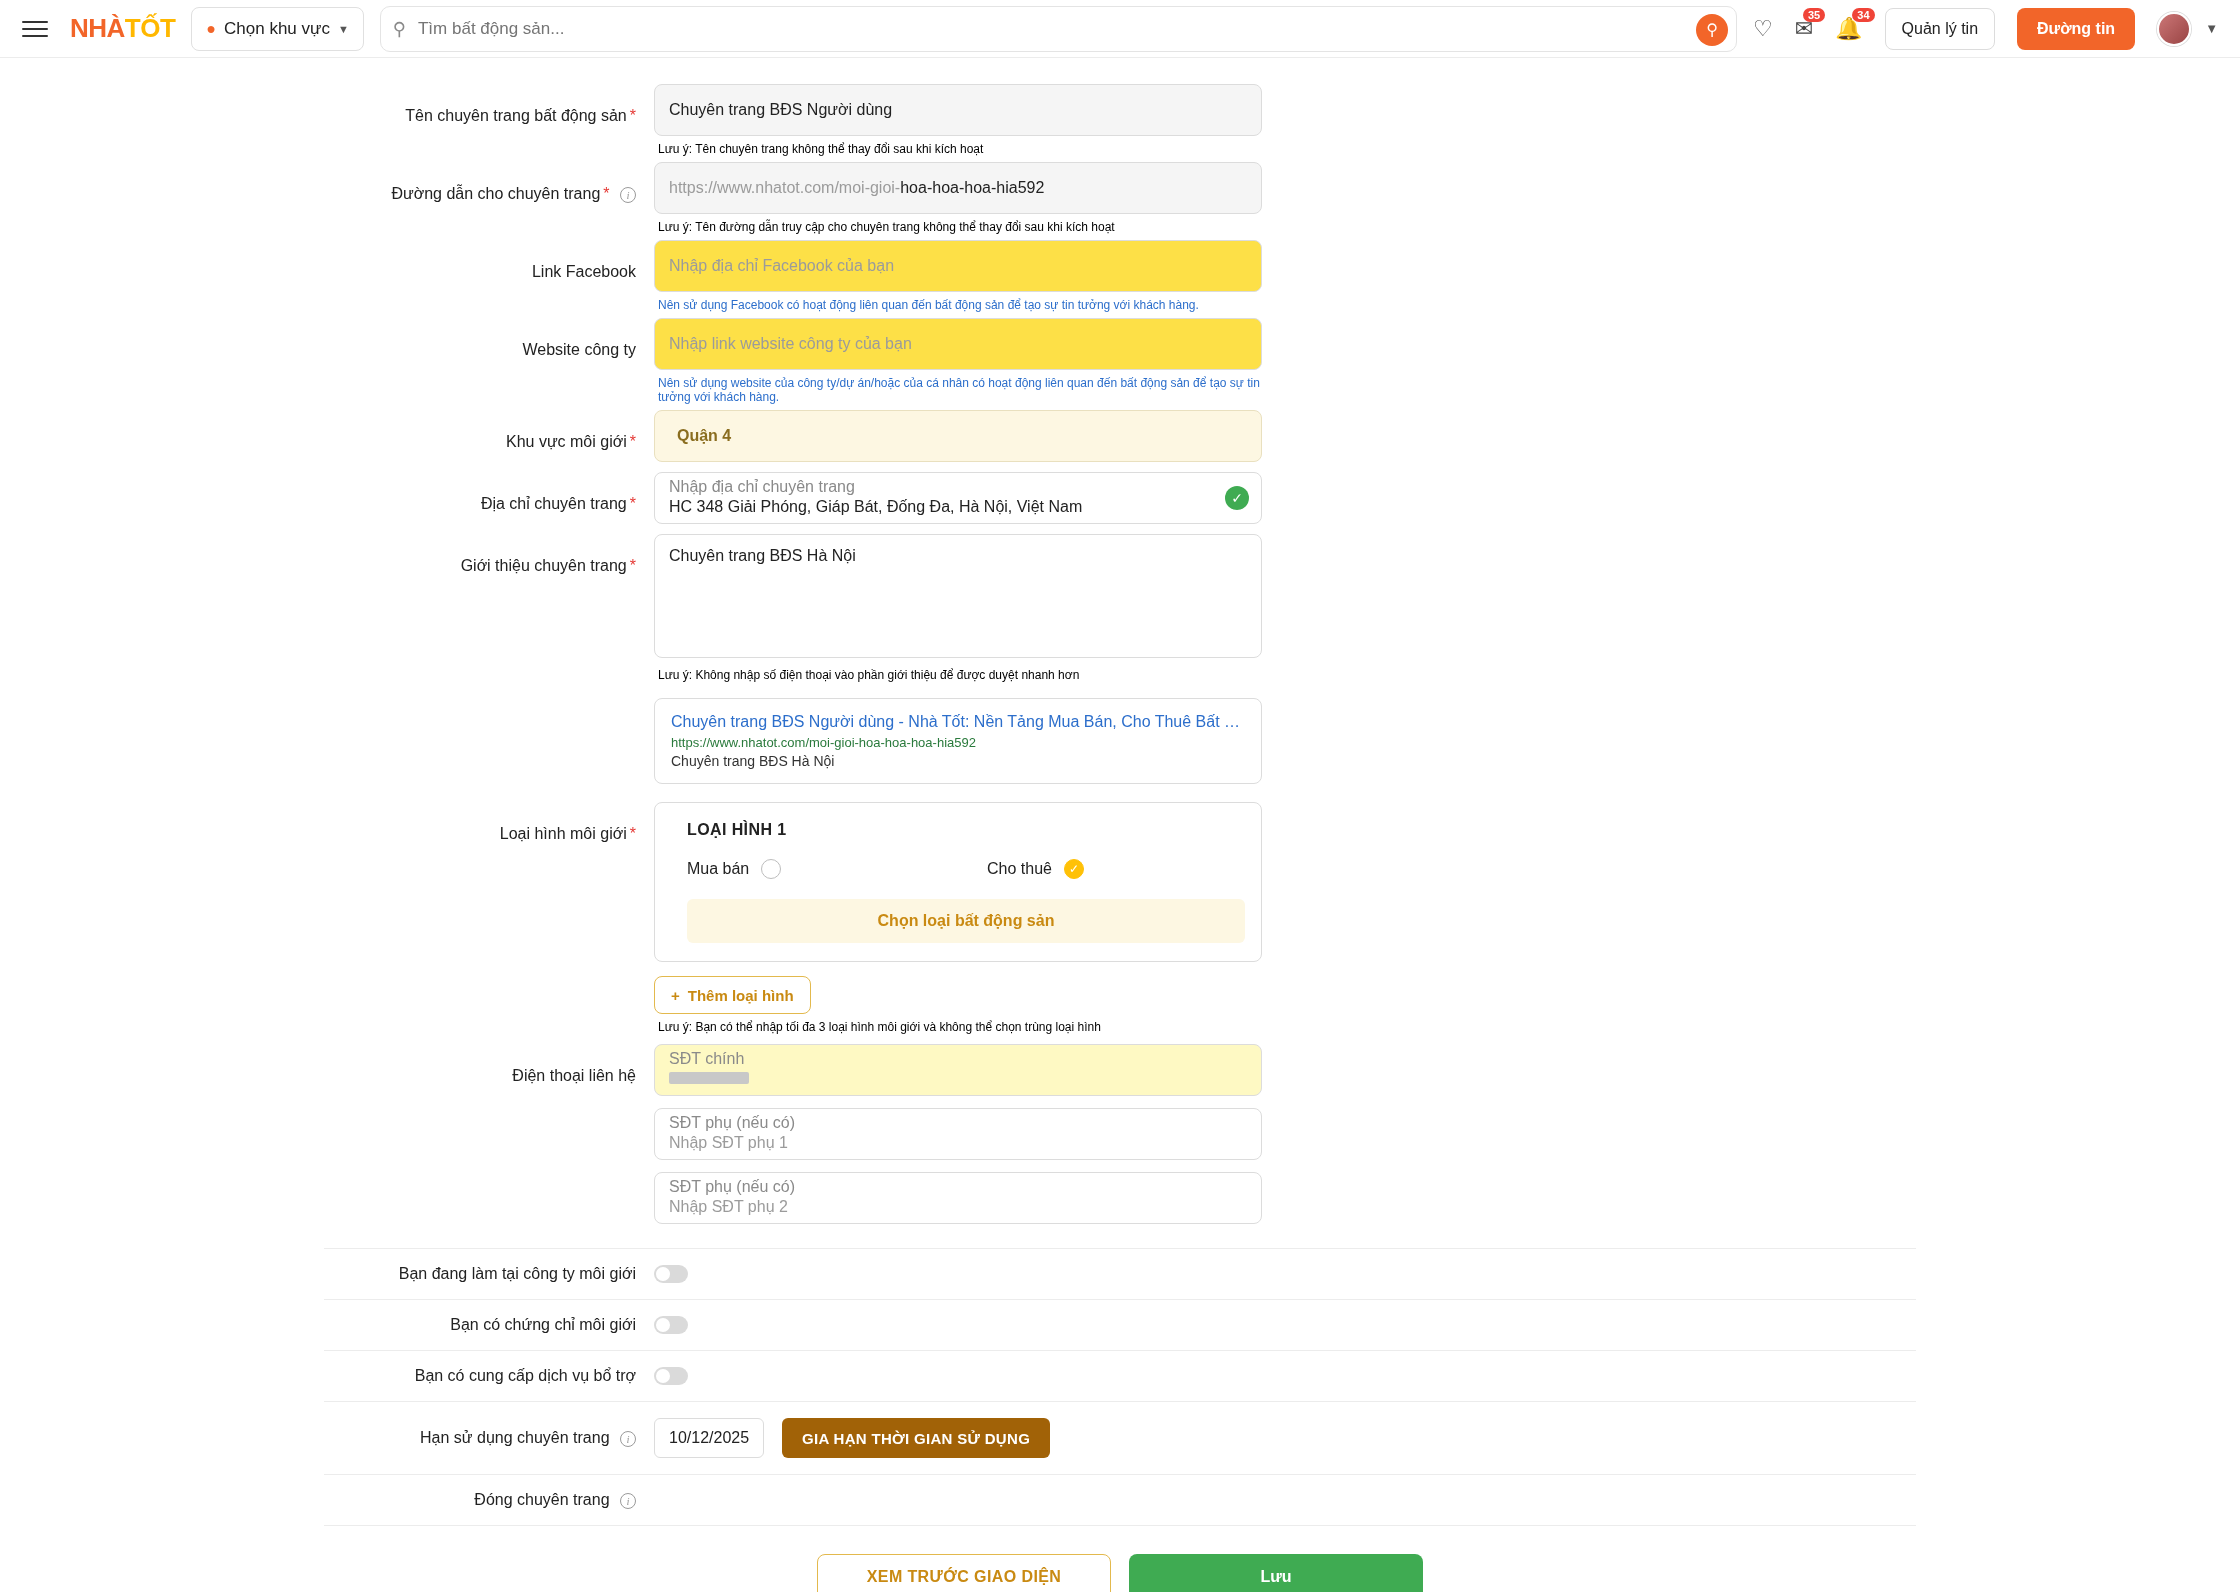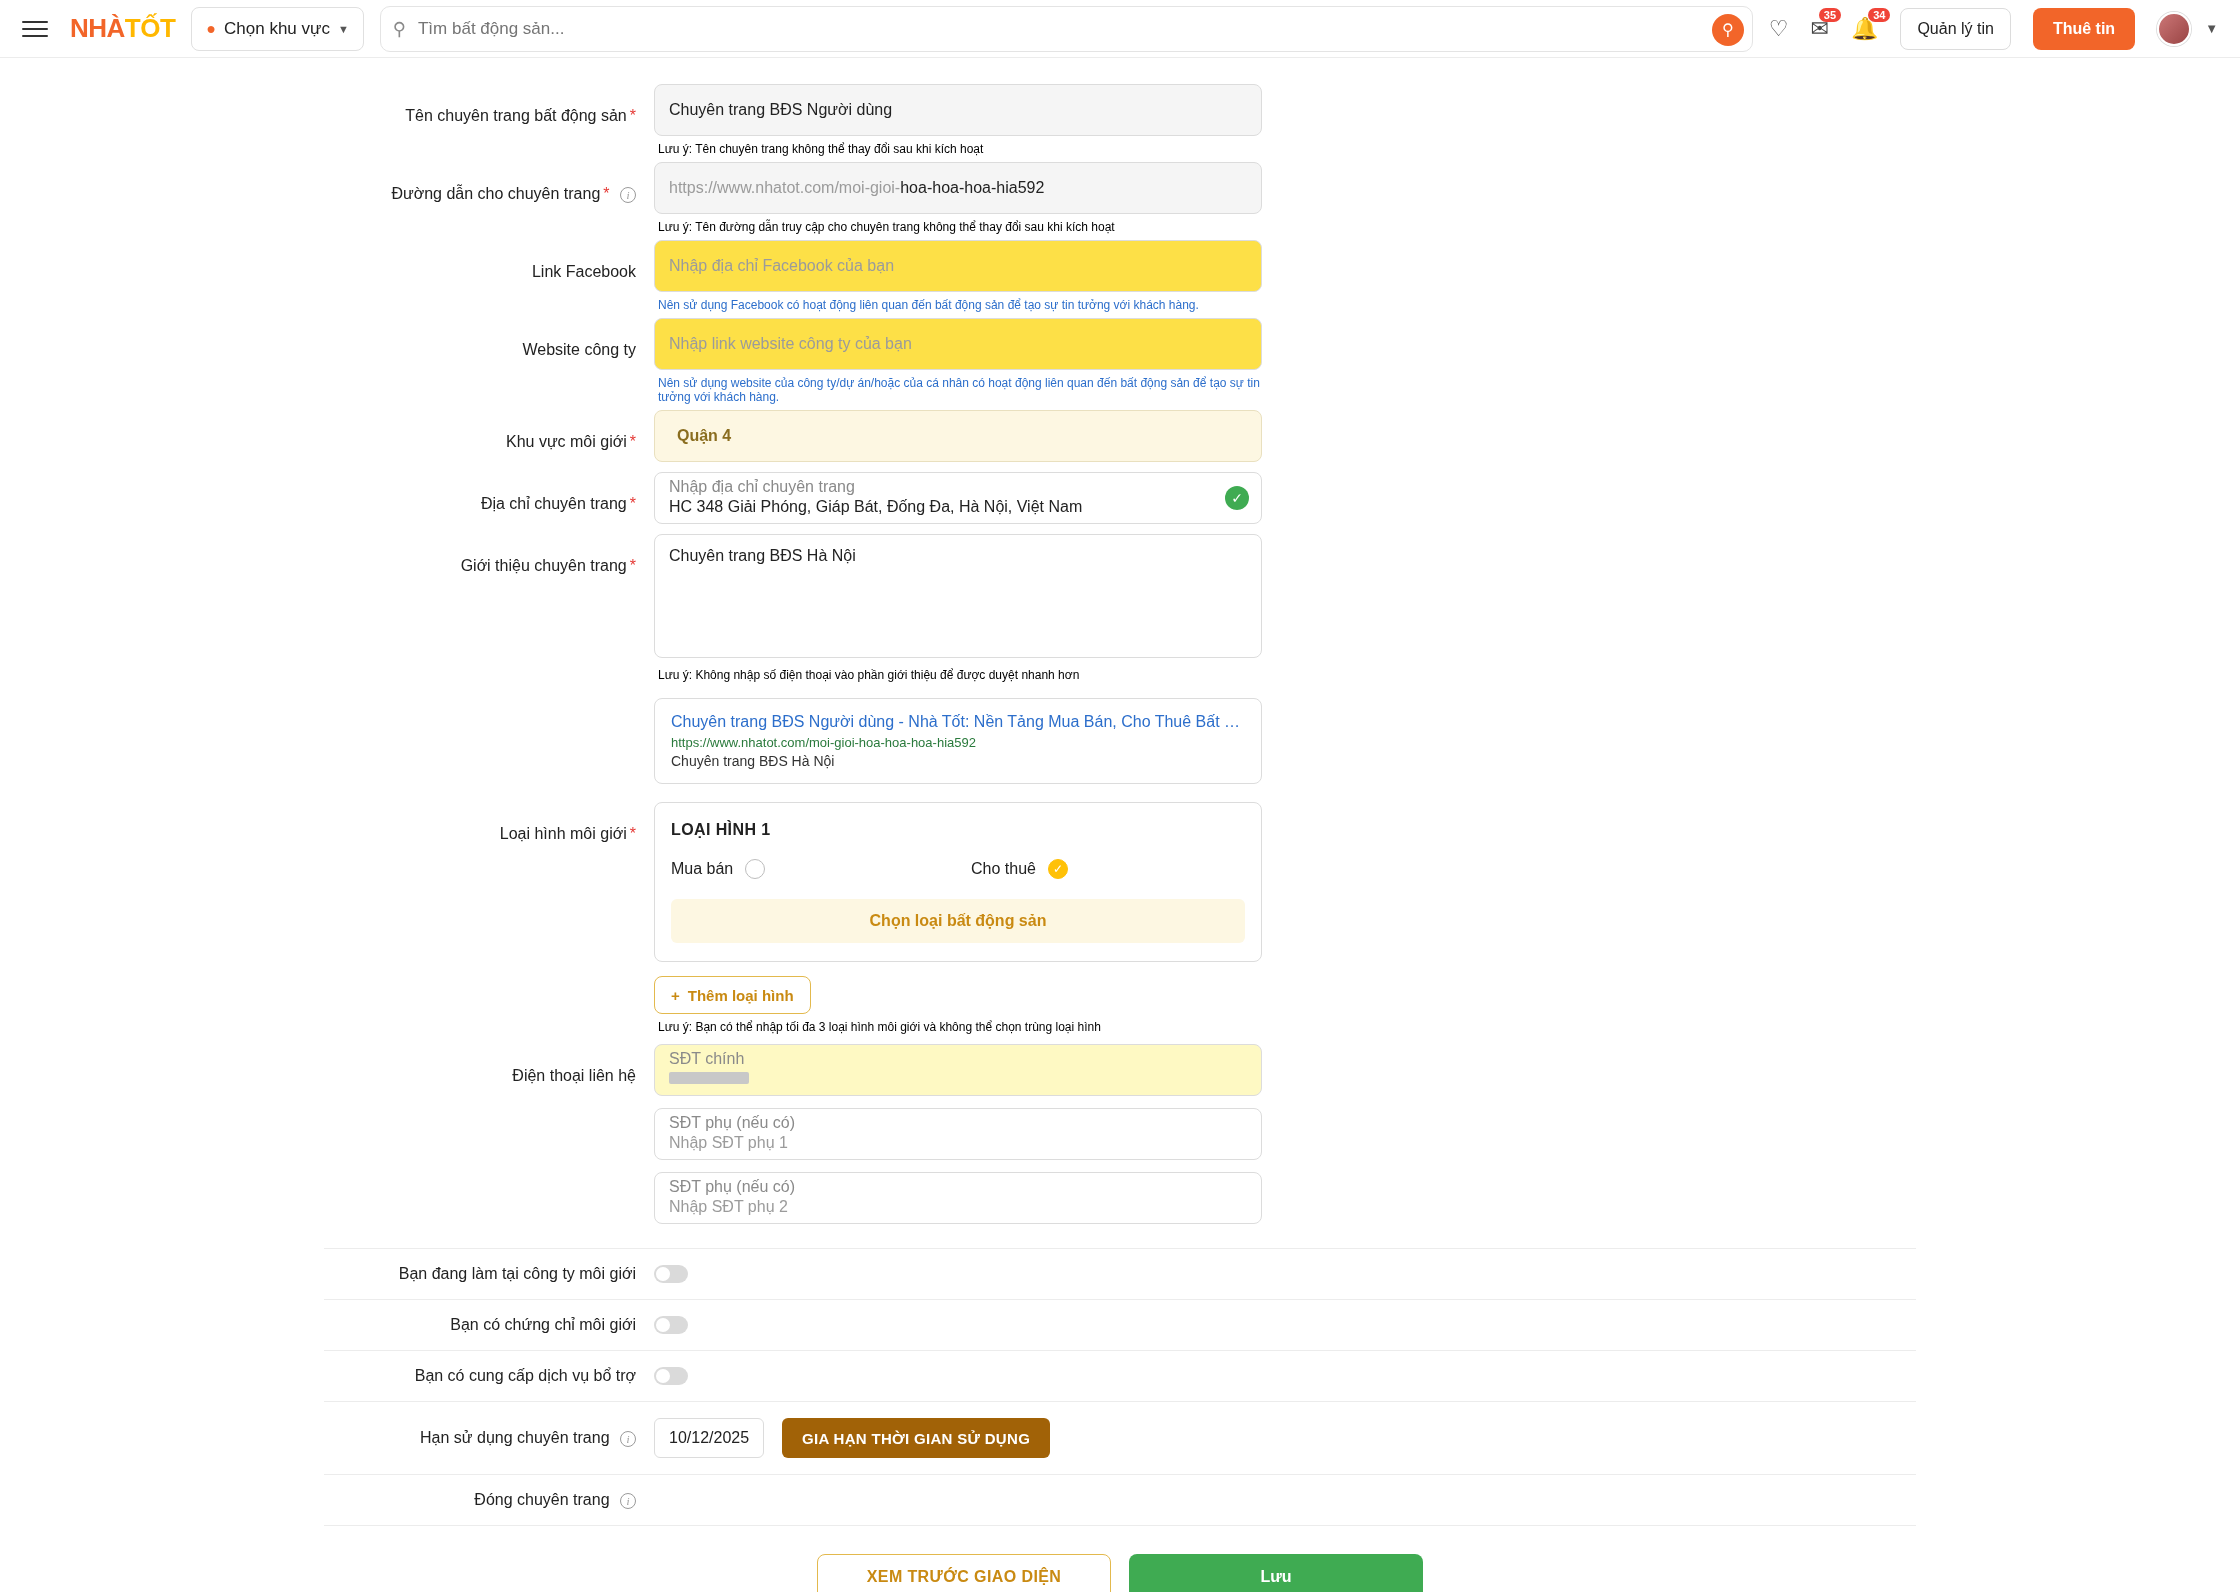--- a/index.html
+++ b/index.html
@@ -149,21 +149,21 @@
   }
   .preview-box {
     border: 1px solid #dcdcdc; border-radius: 8px; padding: 14px 16px;
     margin-top: 16px; background: #fff;
   }
   .pv-title { color: #2c6ecb; font-size: 16px; white-space: nowrap; overflow: hidden; text-overflow: ellipsis; }
   .pv-url { color: #2a7a3c; font-size: 13px; margin-top: 4px; }
   .pv-desc { color: #333; font-size: 14px; margin-top: 3px; }
 
   .type-box {
-    border: 1px solid #dcdcdc; border-radius: 8px; padding: 18px 16px 18px 16px;
+    border: 1px solid #dcdcdc; border-radius: 8px; padding: 18px 16px 18px 32px;
   }
   .type-title { font-size: 16px; font-weight: bold; color: #222; letter-spacing: 0.4px; }
   .radio-row { display: flex; align-items: center; margin-top: 20px; }
   .radio-item { display: flex; align-items: center; gap: 12px; font-size: 16px; color: #222; cursor: pointer; }
   .radio-item.first { width: 300px; }
   .radio-circle { width: 20px; height: 20px; border-radius: 50%; border: 1px solid #bdbdbd; background: #fff; }
   .radio-circle.on {
     background: #ffc107; border-color: #ffc107; color: #fff;
     display: flex; align-items: center; justify-content: center; font-size: 12px;
   }
@@ -243,21 +243,21 @@
     <div class="hdr-icon">✉
       <span class="badge">35</span>
     </div>
     <div class="hdr-icon">🔔
       <span class="badge">34</span>
     </div>
     <div class="manage-btn">
       <span>Quản lý tin</span>
     </div>
     <button class="post-btn">
-      <span>Thuê tin</span>
+      <span>Đường tin</span>
     </button>
     <div class="avatar"></div>
     <div class="avatar-caret">▼</div>
   </div>
 </div>
 
 <div class="page">
 <div class="form-col">
 
   <div class="row">

